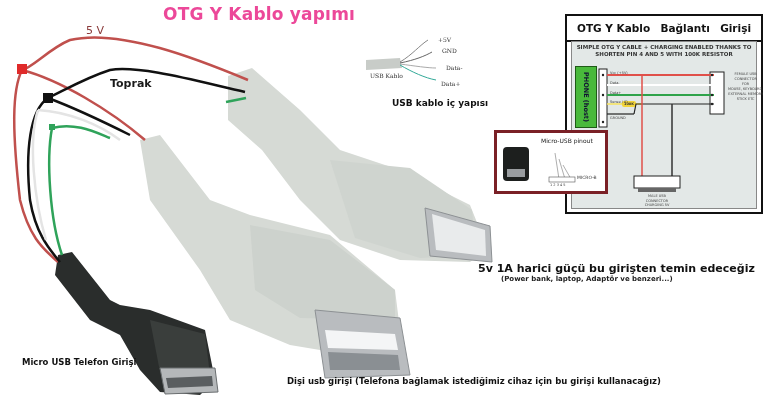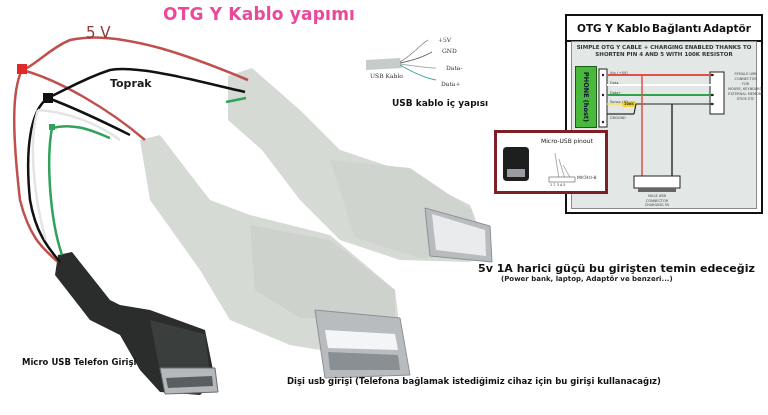--- a/index.html
+++ b/index.html
@@ -1,21 +1,21 @@
 <!DOCTYPE html>
 <html><head>
 <meta charset="utf-8">
 <style>
   * { box-sizing: border-box; margin: 0; padding: 0; }
   html, body { width: 768px; height: 415px; background: #ffffff; overflow: hidden; }
   body { position: relative; font-family: "DejaVu Sans", sans-serif; }
   .abs { position: absolute; }
   .main-title { left: 163px; top: 4px; font-size: 17px; font-weight: bold; color: #ec4899; letter-spacing: 0.2px; white-space: nowrap; }
   .wire-label { font-size: 11px; font-weight: bold; color: #1a1a1a; white-space: nowrap; }
-  .label-5v { left: 86px; top: 24px; color: #8a3a3a; font-weight: normal; font-size: 15px; }
+  .label-5v { left: 86px; top: 24px; color: #8a3a3a; font-weight: normal; font-size: 11px; }
   .label-toprak { left: 110px; top: 77px; font-size: 11px; }
   svg.layer { position: absolute; left: 0; top: 0; }
   .caption { font-size: 11px; font-weight: bold; color: #111; white-space: nowrap; }
   .caption-small { font-size: 7px; font-weight: bold; color: #222; white-space: nowrap; }
   .usb-inner-title { left: 392px; top: 98px; font-size: 9px; font-weight: bold; color: #111; text-align: right; }
   .usb-inner-labels { font-family: "DejaVu Serif", serif; font-size: 6px; color: #333; white-space: nowrap; }
 
   
   .schem { left: 565px; top: 14px; width: 198px; height: 200px; border: 2px solid #111; background: #fff; }
   .schem-title { position: absolute; left: 0; top: 0; width: 100%; height: 23px; display: flex; justify-content: space-between; align-items: center; padding: 12px 10px; font-size: 10.5px; font-weight: bold; color: #111; border-bottom: 2px solid #111; }
@@ -92,21 +92,21 @@
 <div class="abs usb-inner-labels" style="left:442px;top:47px;">GND</div>
 <div class="abs usb-inner-labels" style="left:446px;top:64px;">Data-</div>
 <div class="abs usb-inner-labels" style="left:441px;top:80px;">Data+</div>
 <div class="abs usb-inner-labels" style="left:370px;top:72px;">USB Kablo</div>
 <div class="abs usb-inner-title">USB kablo iç yapısı</div>
 
 <div class="abs schem">
   <div class="schem-title">
     <span>OTG Y Kablo</span>
     <span>Bağlantı</span>
-    <span>Adaptör</span>
+    <span>Girişi</span>
   </div>
   <div class="schem-body">
     <div class="schem-sub">
       <div>SIMPLE OTG Y CABLE + CHARGING ENABLED THANKS TO</div>
       <div>SHORTEN PIN 4 AND 5 WITH 100K RESISTOR</div>
     </div>
     <svg width="186" height="168" style="position:absolute;left:0;top:0;">
 
       <rect x="27" y="27" width="8" height="58" fill="#fff" stroke="#222" stroke-width="1"></rect>
 

